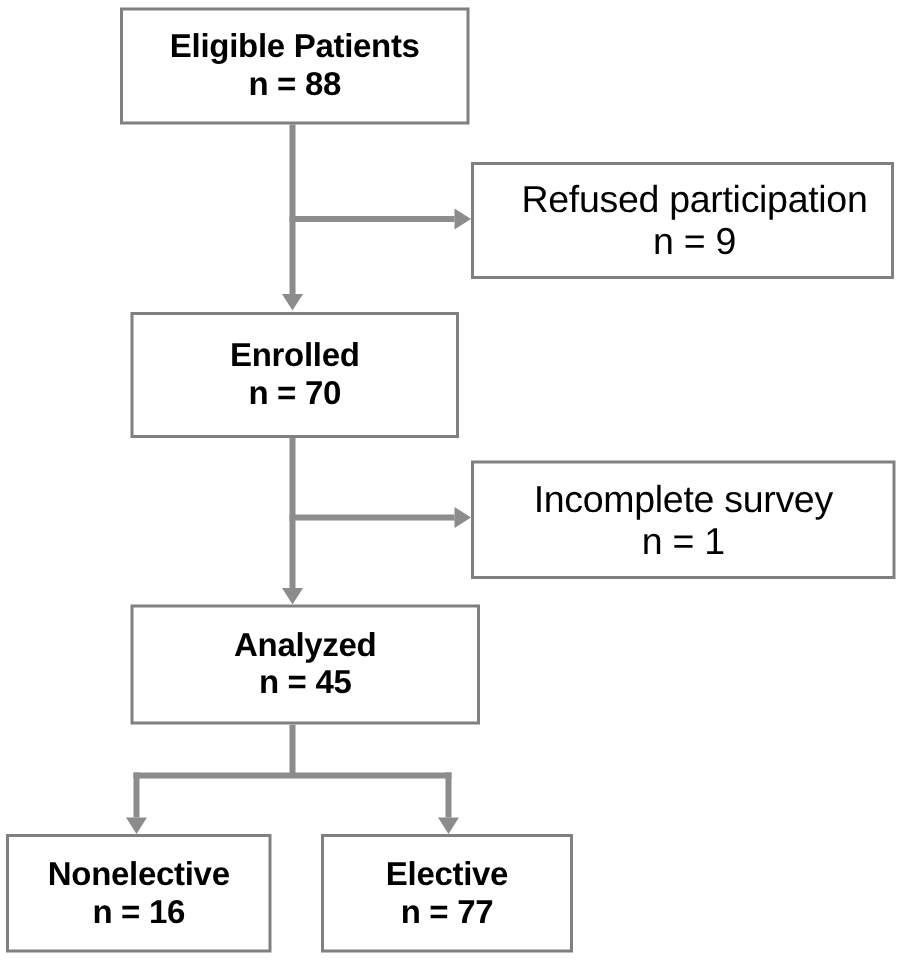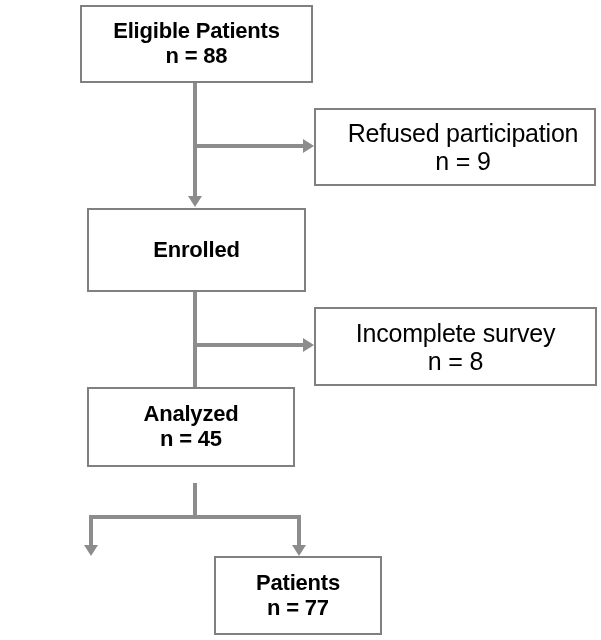--- a/index.html
+++ b/index.html
@@ -95,31 +95,36 @@
     <span class="line2">n = 88</span>
   </div>
 
   <div class="node exclusion" style="left:314px; top:108px; width:282px; height:78px;padding-left:16px;">
     <span class="line1">Refused participation</span>
     <span class="line2">n = 9</span>
   </div>
 
   <div class="node primary" style="left:87px; top:208px; width:219px; height:84px;">
     <span class="line1">Enrolled</span>
+    <span class="line2">n = 70</span>
   </div>
 
   <div class="node exclusion" style="left:314px; top:307px; width:283px; height:79px;">
     <span class="line1">Incomplete survey</span>
-    <span class="line2">n = 8</span>
+    <span class="line2">n = 1</span>
   </div>
 
-  <div class="node primary" style="left:87px; top:387px; width:208px; height:80px;">
+  <div class="node primary" style="left:87px; top:403px; width:233px; height:80px;">
     <span class="line1">Analyzed</span>
     <span class="line2">n = 45</span>
   </div>
 
+  <div class="node primary" style="left:4px; top:556px; width:177px; height:79px;">
+    <span class="line1">Nonelective</span>
+    <span class="line2">n = 16</span>
+  </div>
 
   <div class="node primary" style="left:214px; top:556px; width:168px; height:79px;">
-    <span class="line1">Patients</span>
+    <span class="line1">Elective</span>
     <span class="line2">n = 77</span>
   </div>
 
 </div>
 
 </body></html>

